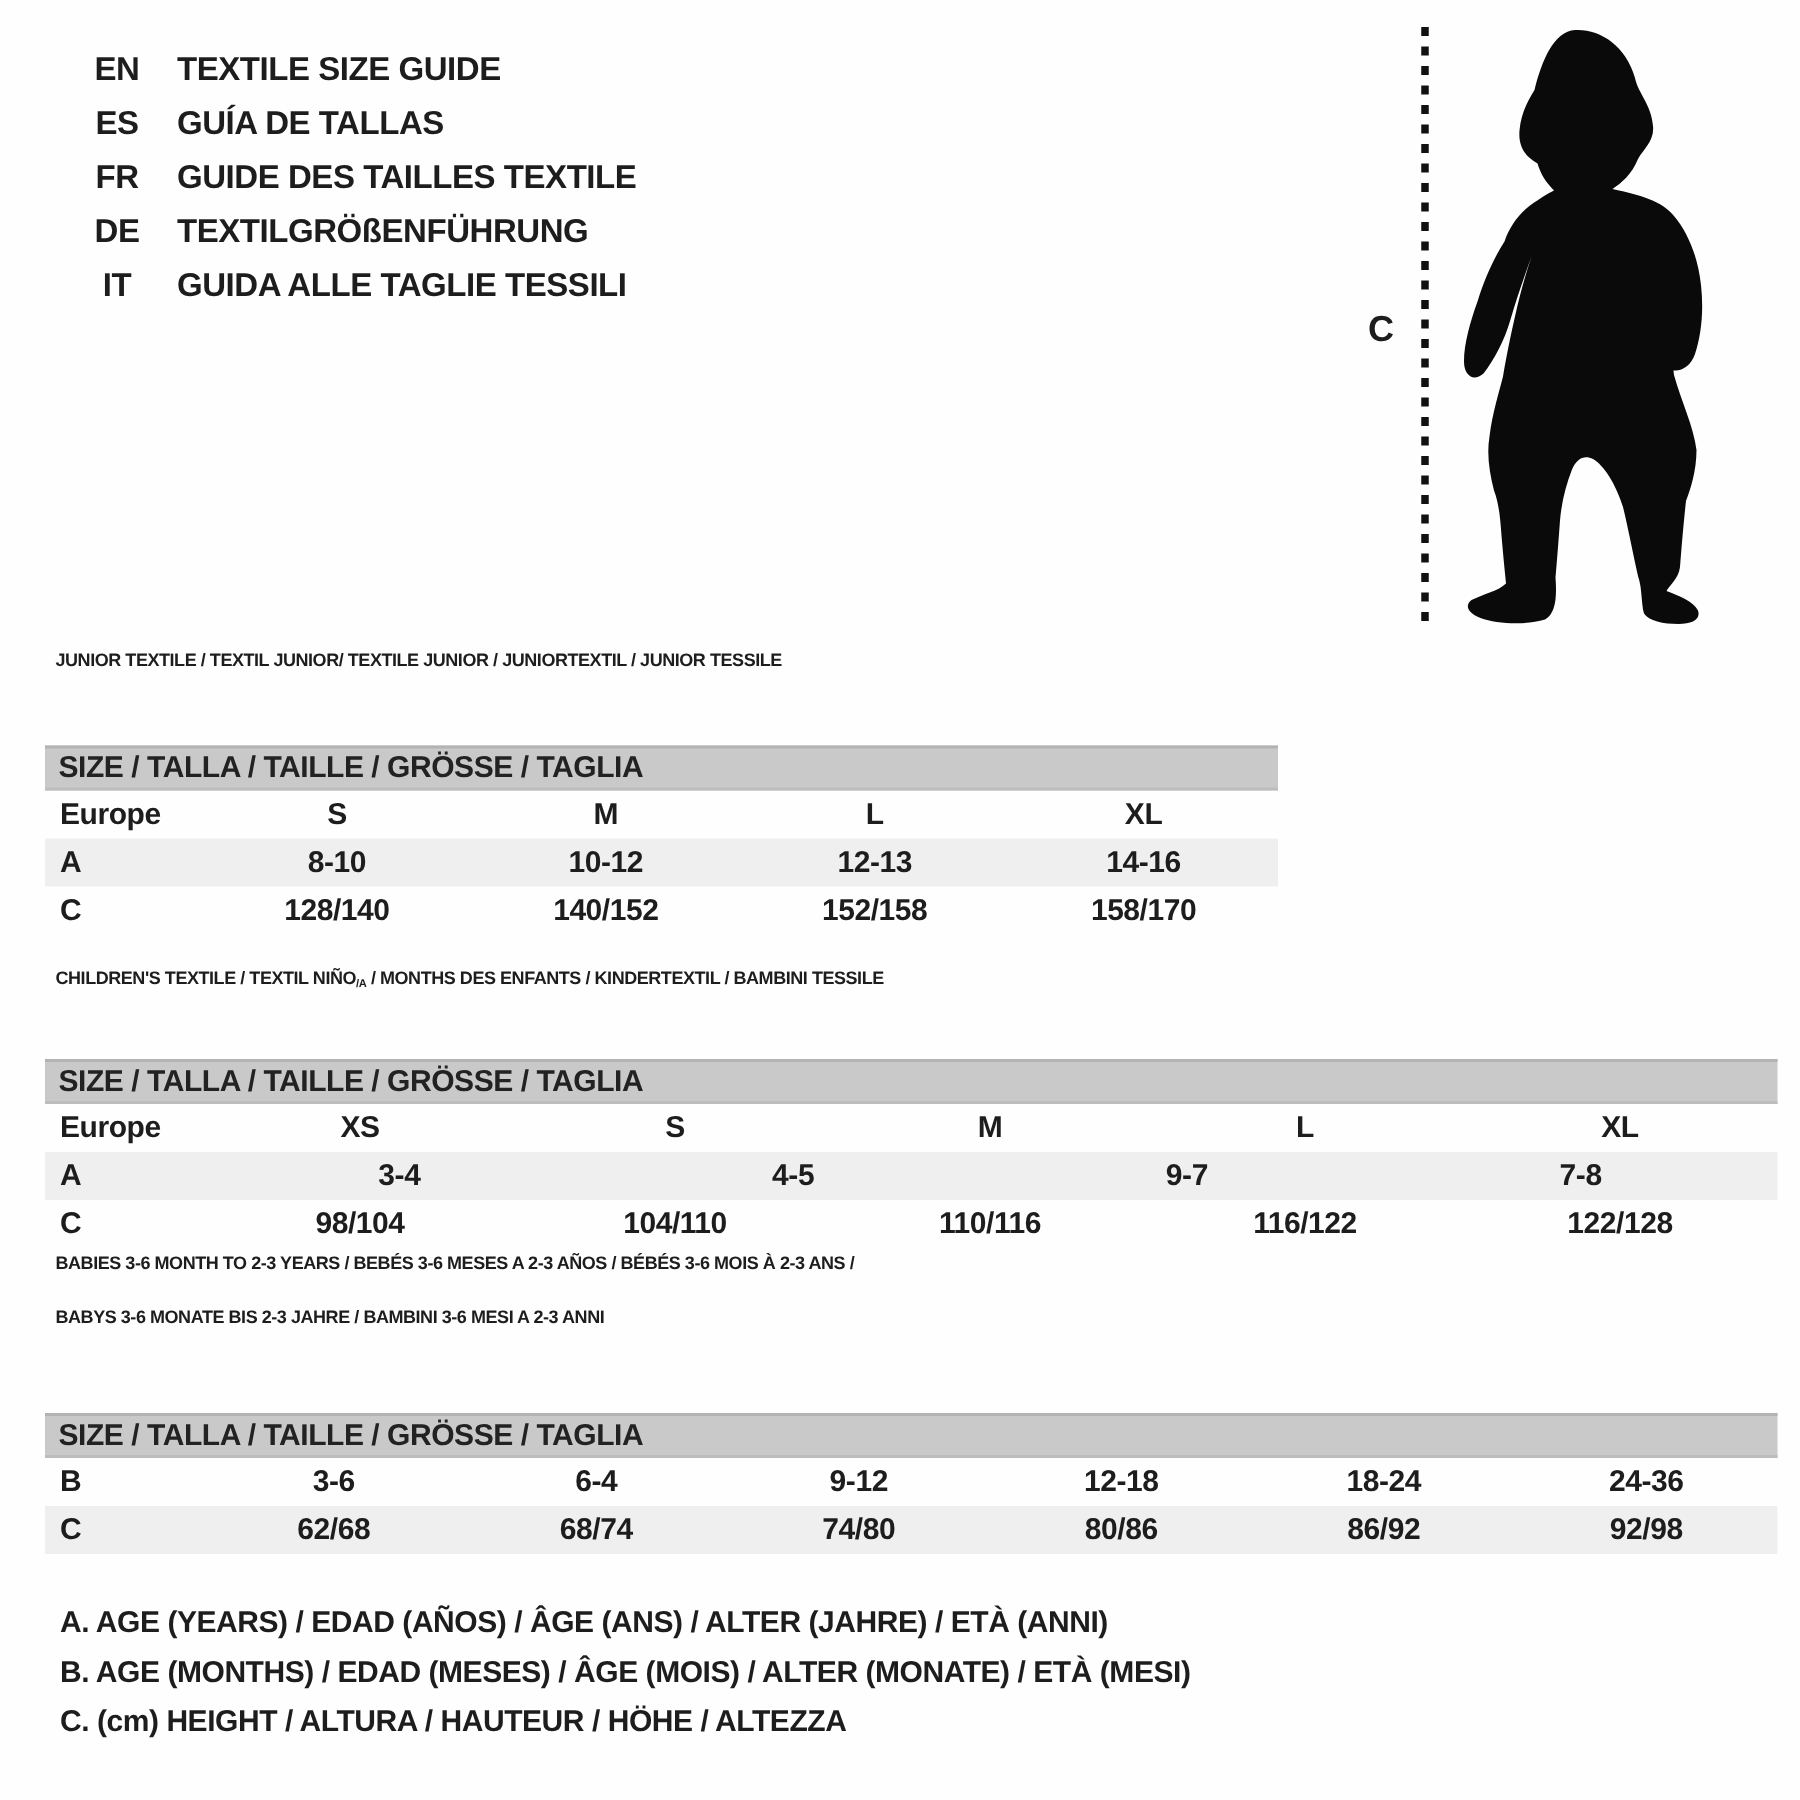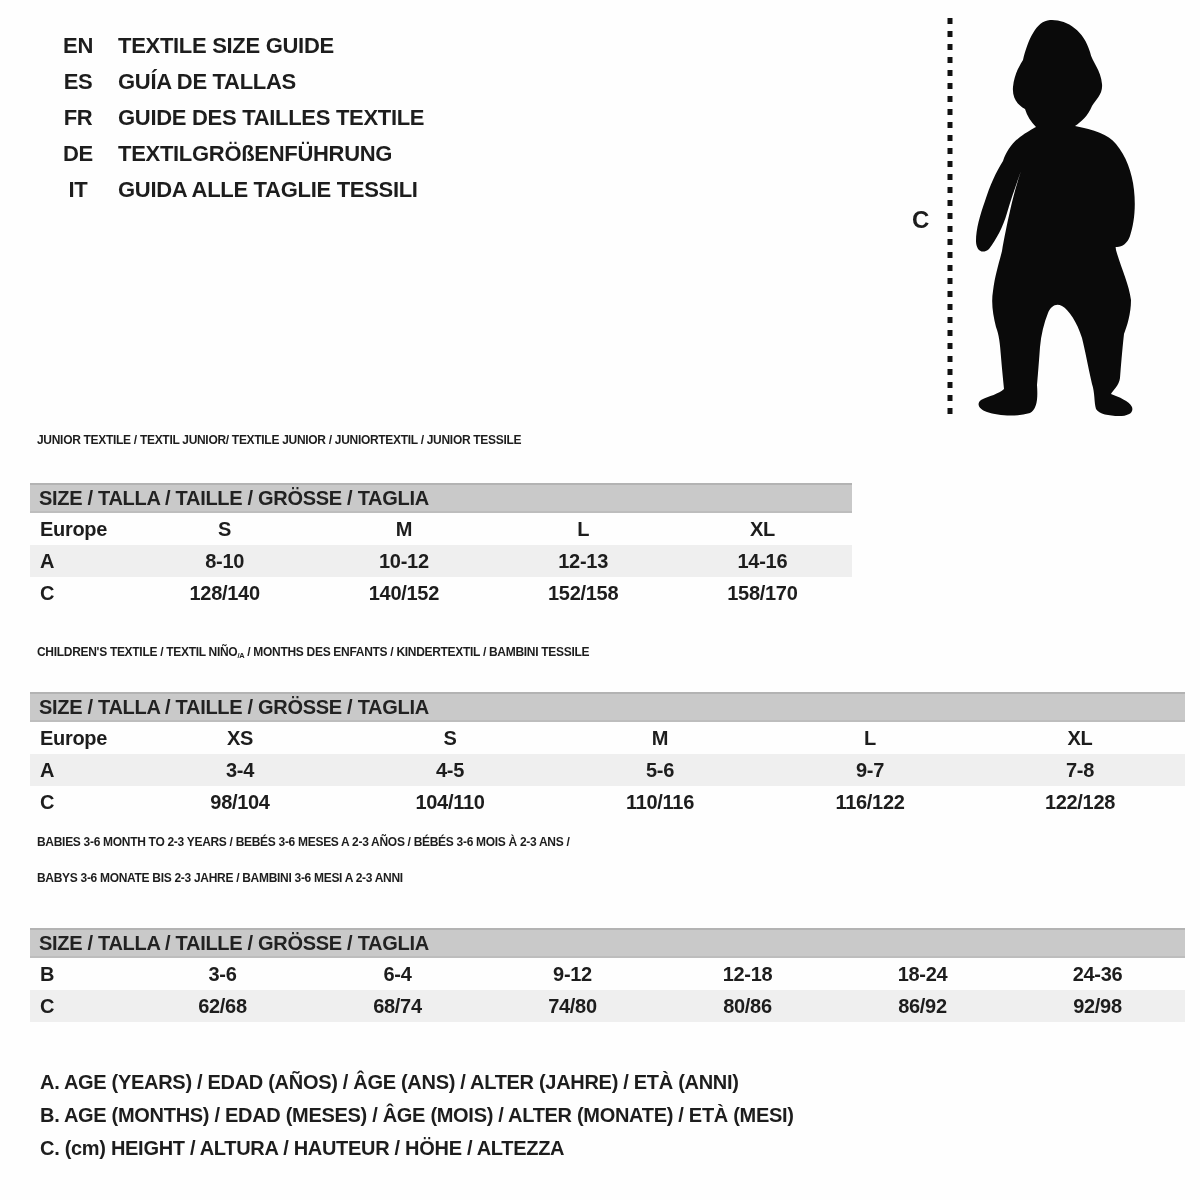--- a/index.html
+++ b/index.html
@@ -23,21 +23,21 @@
   .dim-label{position:absolute;left:12px;top:206px;font-size:24px;}
 
   
   .sec-title{position:absolute;left:37px;font-size:12px;white-space:nowrap;}
   .sec1-title{top:433px;}
   .sec2-title{top:645px;}
   .sec3-title{top:824px;line-height:36px;}
   .sub{font-size:0.62em;vertical-align:-0.25em;}
 
   
-  .tbl{position:absolute;left:30px;font-size:20px;}
+  .tbl{position:absolute;left:30px;font-size:20px;margin-top:14px;}
   .t1{top:483px;width:822px;}
   .t2{top:692px;width:1155px;}
   .t3{top:928px;width:1155px;}
   .bar{
     box-sizing:border-box;height:30px;line-height:26px;
     background:#c9c9c9;
     border-top:2px solid #b3b3b3;border-bottom:2px solid #bdbdbd;
     padding-left:9px;color:#222;
   }
   .row{display:flex;height:32px;line-height:32px;}
@@ -164,21 +164,20 @@
     <span class="cell">XS</span>
     <span class="cell">S</span>
     <span class="cell">M</span>
     <span class="cell">L</span>
     <span class="cell">XL</span>
   </div>
   <div class="row stripe">
     <span class="lbl">A</span>
     <span class="cell">3-4</span>
     <span class="cell">4-5</span>
-    <span class="cell">5-6</span>
     <span class="cell">9-7</span>
     <span class="cell">7-8</span>
   </div>
   <div class="row">
     <span class="lbl">C</span>
     <span class="cell">98/104</span>
     <span class="cell">104/110</span>
     <span class="cell">110/116</span>
     <span class="cell">116/122</span>
     <span class="cell">122/128</span>

